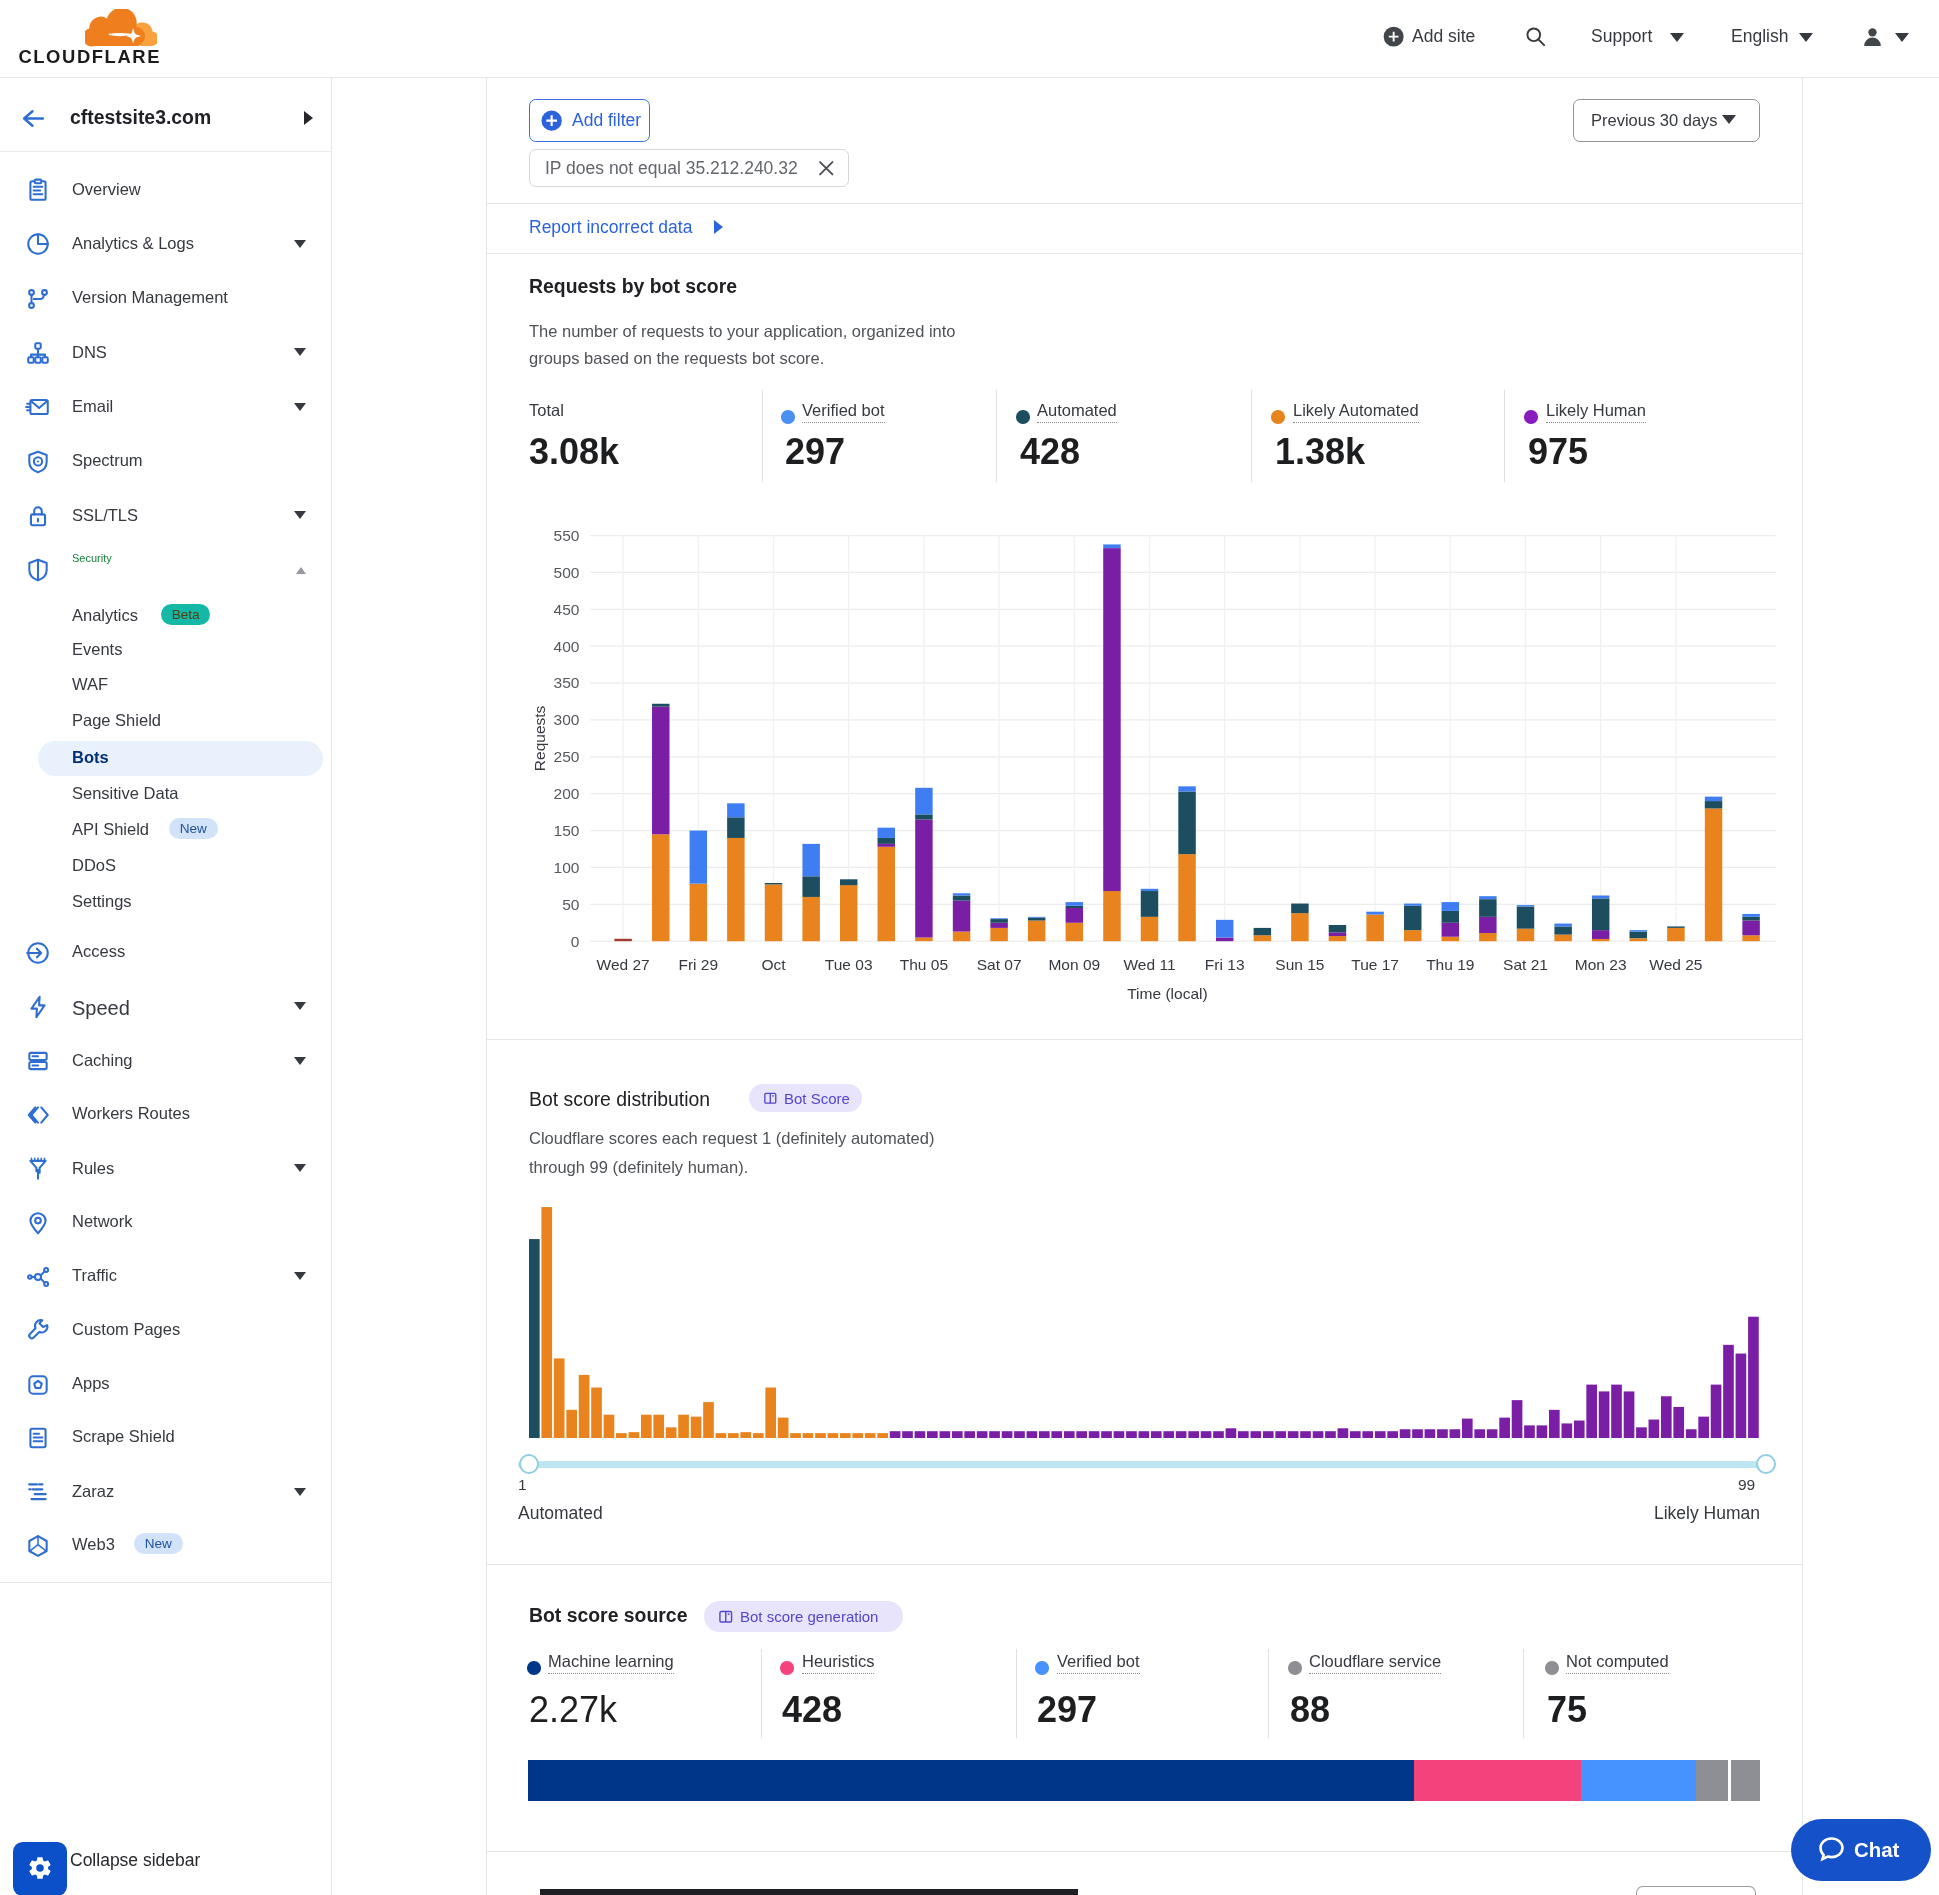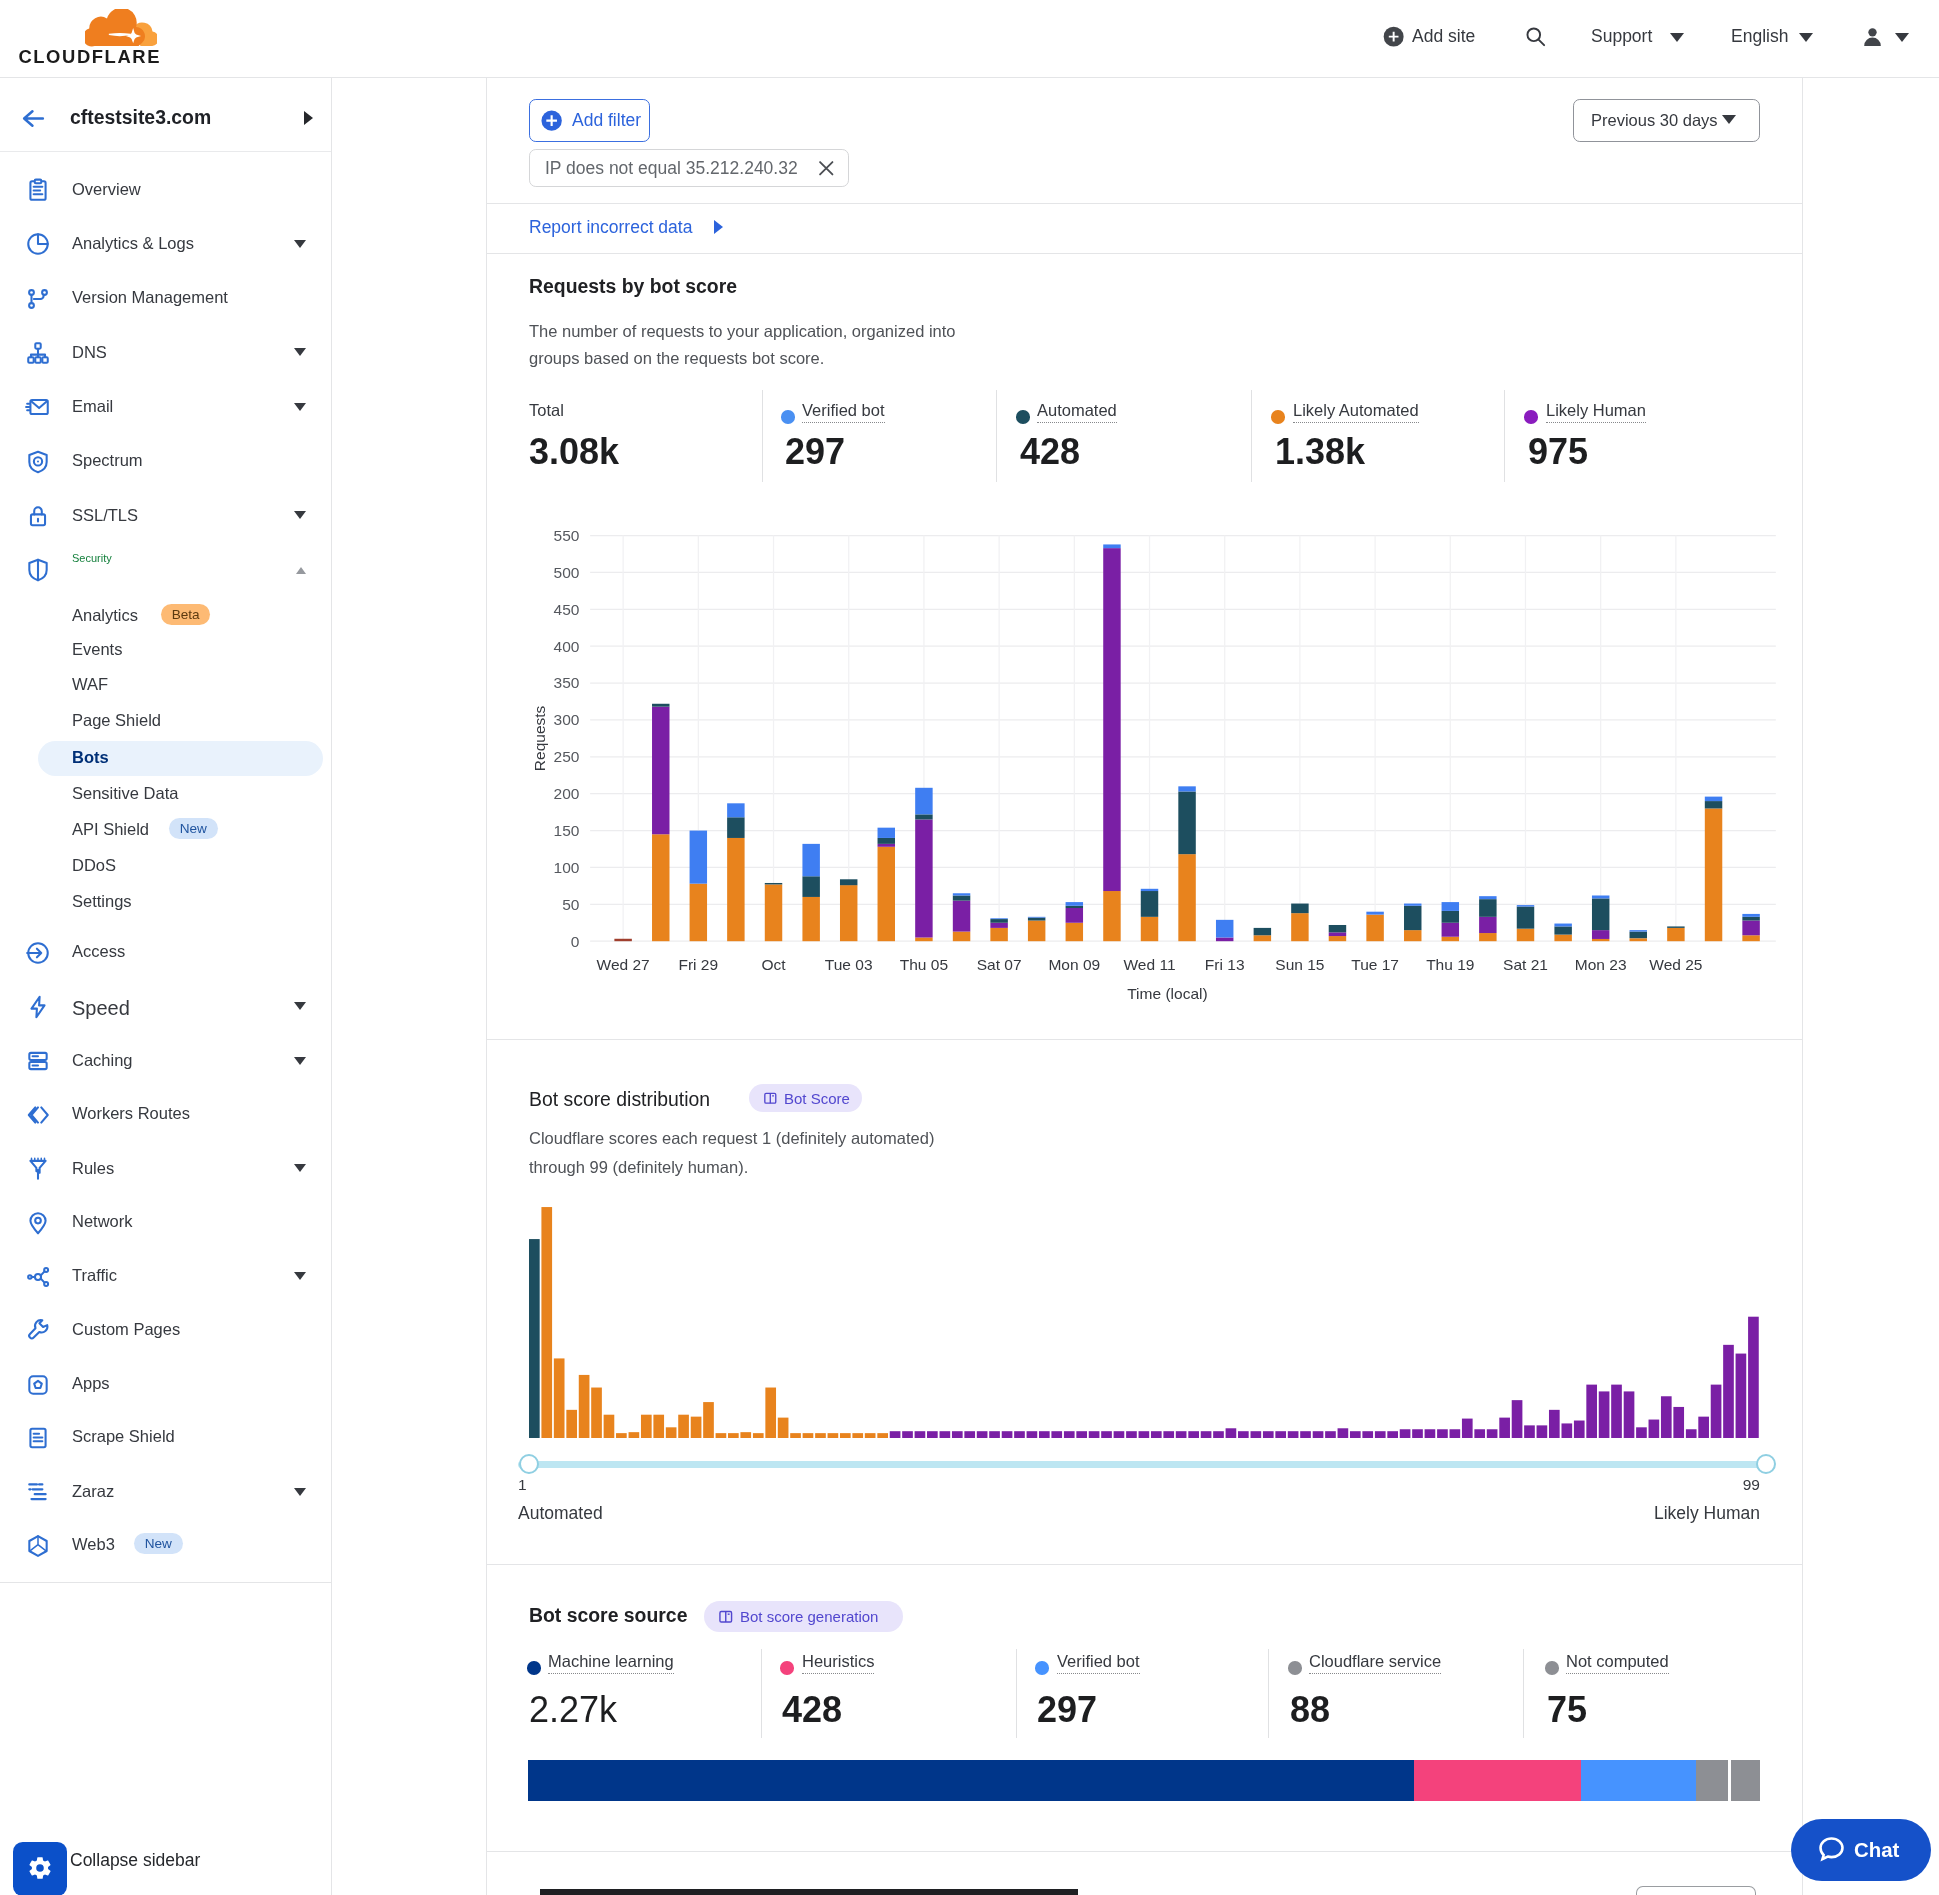--- a/index.html
+++ b/index.html
@@ -162,21 +162,21 @@
       <path d="M4 5 h7 M13 5 h3 M7 9.5 h9 M4 9.5 h1 M9 14 h10 M6 18.5 h13" stroke-width="2.1"></path>
     </svg>
     <div style="position:absolute;left:72px;top:1482px;font-size:16.5px;color:#36393f">Zaraz</div>
     <div style="position:absolute;left:294px;top:1488px;width:0;height:0;border-left:6.8px solid transparent;border-right:6.8px solid transparent;border-top:8.7px solid #36393f"></div>
     <svg style="position:absolute;left:25px;top:1533px" width="26" height="26" viewBox="0 0 24 24" fill="none" stroke="#2e6ed1" stroke-width="1.9" stroke-linecap="round" stroke-linejoin="round">
       <path d="M12 2.8 l8 4.6 v9.2 l-8 4.6 -8-4.6 V7.4 Z"></path>
       <path d="M12 2.8 v8 M4.6 16.5 l7.4-5.7 M19.4 16.5 l-7.4-5.7" stroke-width="1.4"></path>
     </svg>
     <div style="position:absolute;left:72px;top:1535px;font-size:16.5px;color:#36393f">Web3</div>
     <div style="position:absolute;left:72px;top:606px;font-size:16.5px;color:#36393f">Analytics</div>
-    <div style="position:absolute;left:161px;top:604px;padding:2.9px 10.7px;background:#fdba74;border-radius:11.6px;font-size:13.6px;color:#5c3a10">Beta</div>
+    <div style="position:absolute;left:161px;top:604px;padding:2.9px 10.7px;background:#14b8a6;border-radius:11.6px;font-size:13.6px;color:#5c3a10">Beta</div>
     <div style="position:absolute;left:72px;top:640px;font-size:16.5px;color:#36393f">Events</div>
     <div style="position:absolute;left:72px;top:675px;font-size:16.5px;color:#36393f">WAF</div>
     <div style="position:absolute;left:72px;top:711px;font-size:16.5px;color:#36393f">Page Shield</div>
     <div style="position:absolute;left:38px;top:741px;width:285px;height:35px;background:#e9f2fc;border-radius:17.5px"></div>
     <div style="position:absolute;left:72px;top:748px;font-size:16.5px;font-weight:bold;color:#003077">Bots</div>
     <div style="position:absolute;left:72px;top:784px;font-size:16.5px;color:#36393f">Sensitive Data</div>
     <div style="position:absolute;left:72px;top:820px;font-size:16.5px;color:#36393f">API Shield</div>
     <div style="position:absolute;left:169px;top:818px;padding:2.9px 10.7px;background:#d2e3f9;border-radius:11.6px;font-size:13.6px;color:#20549f">New</div>
     <div style="position:absolute;left:72px;top:856px;font-size:16.5px;color:#36393f">DDoS</div>
     <div style="position:absolute;left:72px;top:892px;font-size:16.5px;color:#36393f">Settings</div>
@@ -490,21 +490,21 @@
       <rect x="3" y="4" width="18" height="16" rx="2"></rect>
       <line x1="12" y1="4" x2="12" y2="20"></line>
       <line x1="15" y1="8" x2="18" y2="8"></line>
     </svg>
 <div class="abs" style="left:784px;top:1090px;font-size:15px;color:#5247cf">Bot Score</div>
 <div class="abs" style="left:529px;top:1124px;font-size:16.5px;color:#4f5257;line-height:29px">Cloudflare scores each request 1 (definitely automated)<br>through 99 (definitely human).</div>
 <div class="abs" style="left:518px;top:1461px;width:1252px;height:6.8px;background:#bde6f2;border-radius:3.9px"></div>
 <div class="abs" style="left:519px;top:1454px;width:20.4px;height:20.4px;background:#fff;border:2.4px solid #8fcfe2;border-radius:50%"></div>
 <div class="abs" style="left:1756px;top:1454px;width:20.4px;height:20.4px;background:#fff;border:2.4px solid #8fcfe2;border-radius:50%"></div>
 <div class="abs" style="left:518px;top:1476px;font-size:15.5px;color:#36393f">1</div>
-<div class="abs" style="left:1733px;top:1476px;width:27px;text-align:right;font-size:15.5px;color:#36393f">99</div>
+<div class="abs" style="left:1733px;top:1476px;width:27px;text-align:center;font-size:15.5px;color:#36393f">99</div>
 <div class="abs" style="left:518px;top:1503px;font-size:17.5px;color:#36393f">Automated</div>
 <div class="abs" style="left:1566px;top:1503px;width:194px;text-align:right;font-size:17.5px;color:#36393f">Likely Human</div>
 
 <div class="abs" style="left:529px;top:1604px;font-size:19.4px;font-weight:bold;color:#202124">Bot score source</div>
 <div class="abs" style="left:704px;top:1601px;width:199px;height:31px;background:#e8e4fb;border-radius:15.5px"></div>
 <svg class="abs" style="left:718px;top:1609px" width="15.5" height="15.5" viewBox="0 0 24 24" fill="none" stroke="#5247cf" stroke-width="2.2">
       <rect x="3" y="4" width="18" height="16" rx="2"></rect>
       <line x1="12" y1="4" x2="12" y2="20"></line>
       <line x1="15" y1="8" x2="18" y2="8"></line>
     </svg>

